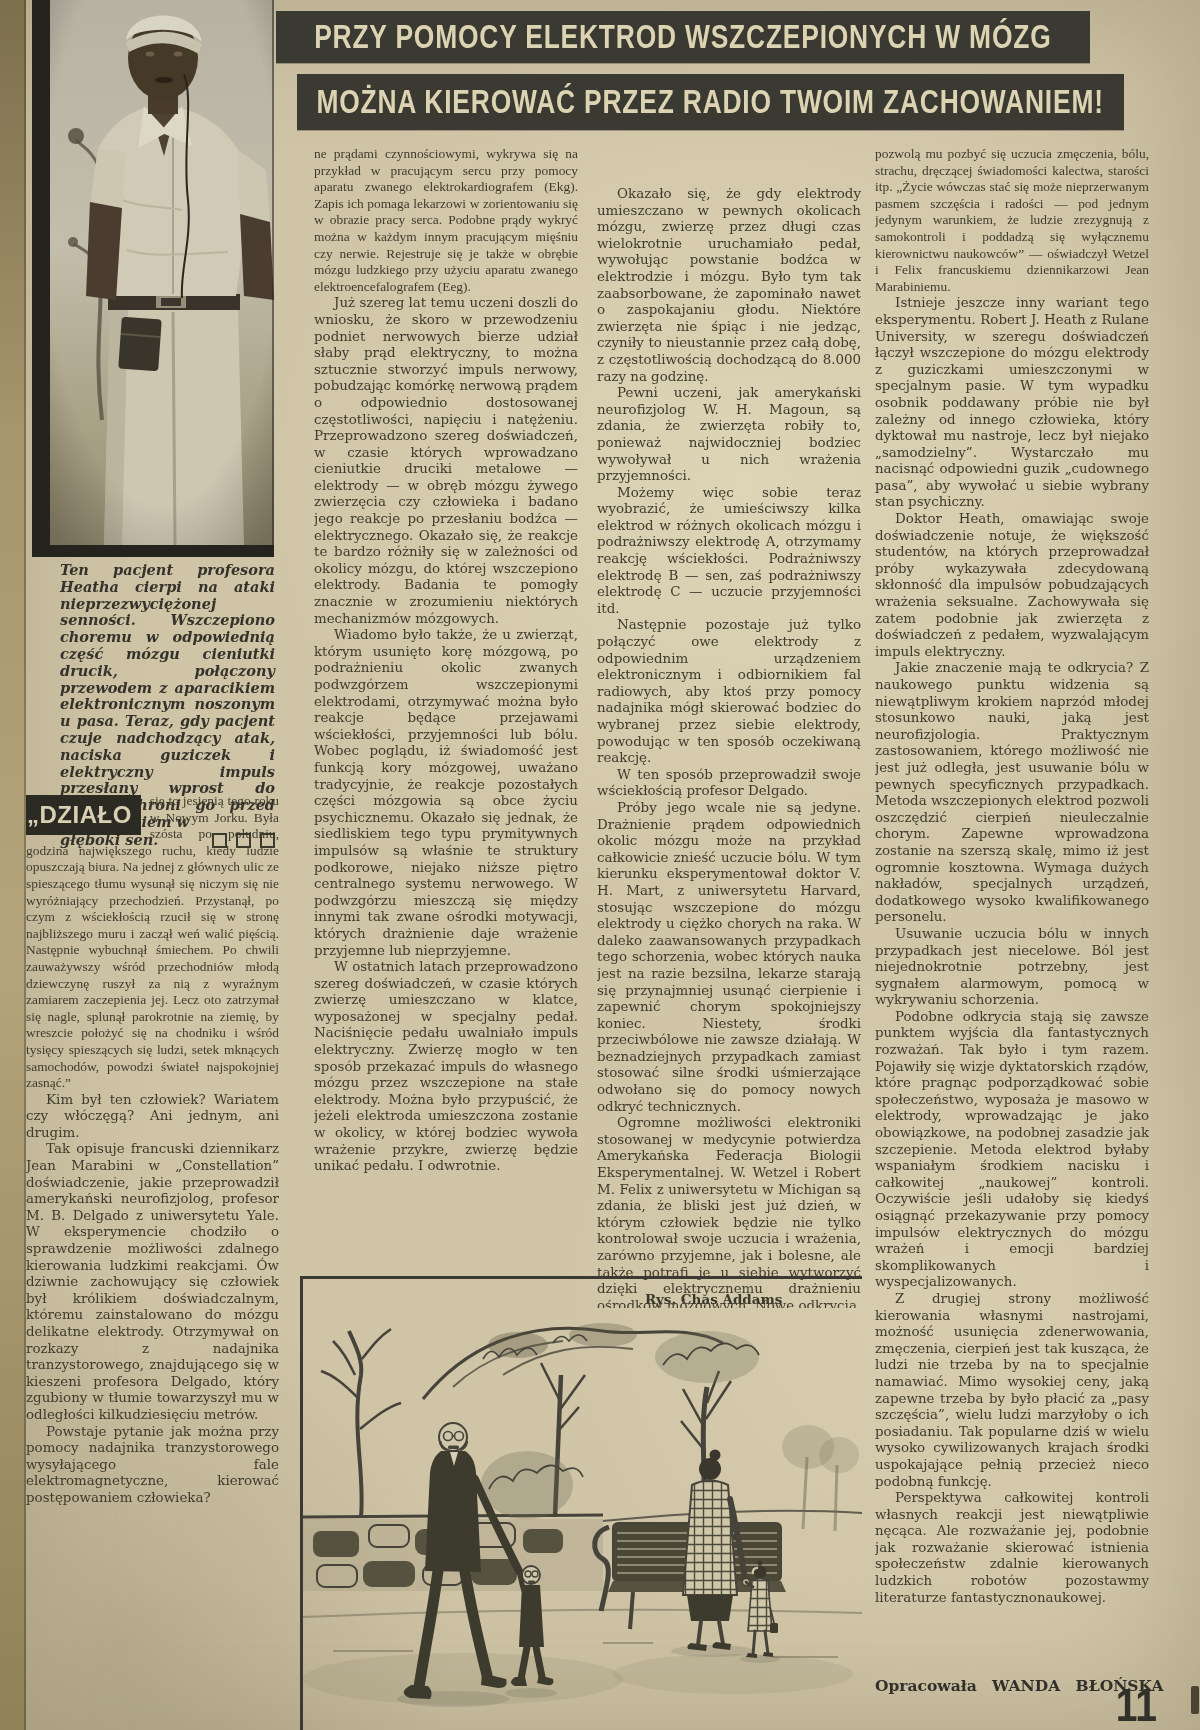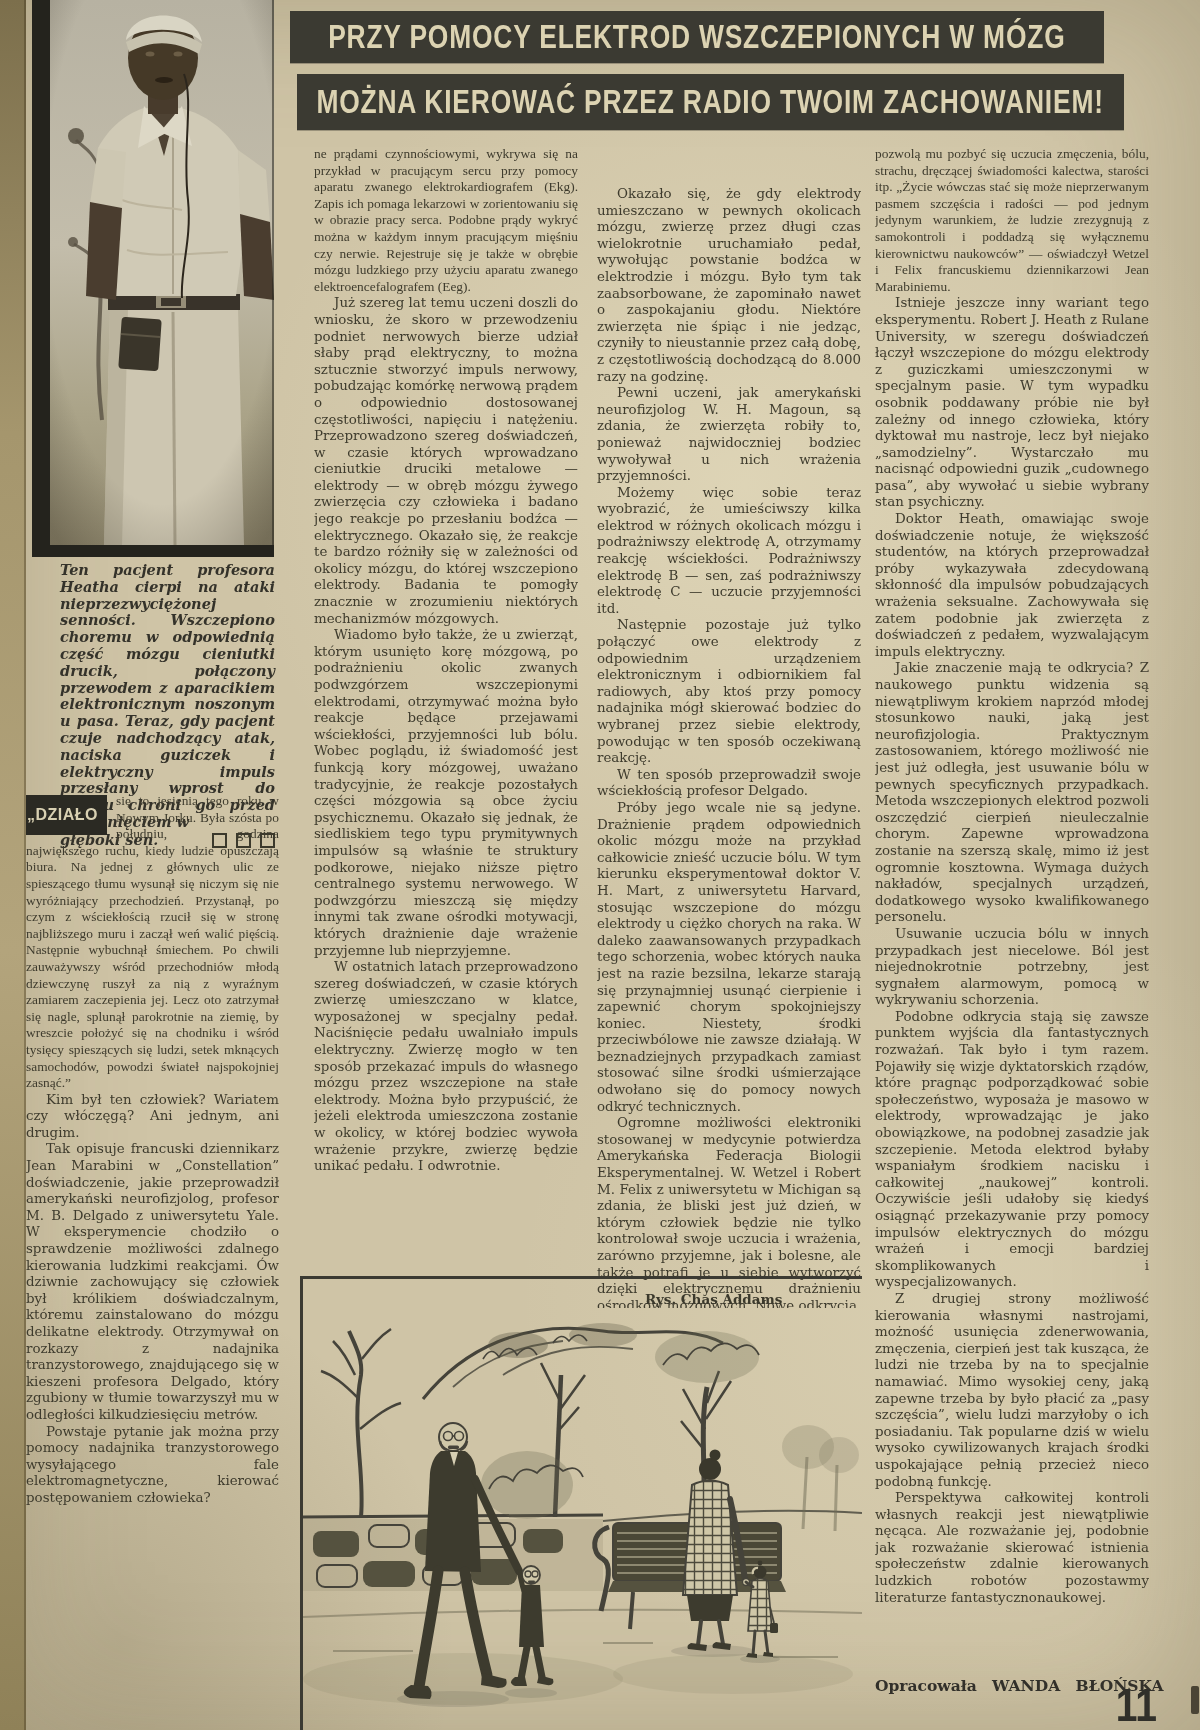--- a/index.html
+++ b/index.html
@@ -10,21 +10,21 @@
         background:
           radial-gradient(60% 40% at 62% 28%, rgba(236,228,198,.5), rgba(236,228,198,0) 70%),
           radial-gradient(50% 35% at 78% 75%, rgba(232,223,192,.35), rgba(232,223,192,0) 70%),
           radial-gradient(40% 30% at 10% 95%, rgba(70,60,30,.18), rgba(70,60,30,0) 70%);}
   .edge-left{position:absolute;left:0;top:0;width:24px;height:1730px;
         background:linear-gradient(180deg,#7c6f4c,#a5966d 25%,#b3a47c 55%,#8f8158 100%);
         border-right:2px solid rgba(60,50,25,.35);}
   
   .band{position:absolute;background:#3b3a32;display:flex;align-items:center;justify-content:center;
         box-shadow:0 1px 0 rgba(0,0,0,.25);}
-  .band1{left:290px;top:11px;width:814px;height:52px;}
+  .band1{left:276px;top:11px;width:814px;height:52px;}
   .band2{left:297px;top:74px;width:827px;height:56px;}
   .band-text{font-family:"Liberation Sans","DejaVu Sans",sans-serif;font-weight:700;font-size:33px;
         color:#dcd3b2;white-space:nowrap;display:inline-block;transform:scaleX(.8);letter-spacing:1px;}
   
   .photo{position:absolute;left:32px;top:0;width:242px;height:557px;}
   .photo svg{display:block;}
   
   .caption{position:absolute;left:60px;top:562px;width:215px;color:#34322a;
         font-style:italic;font-weight:700;font-size:14.5px;line-height:16.8px;text-align:justify;}
   .cap-last{display:flex;justify-content:space-between;align-items:center;margin-top:1px;gap:16px;}
@@ -32,21 +32,21 @@
   .sq{width:11px;height:11px;border:2px solid #3b392c;display:inline-block;margin-left:9px;}
   
   .col{position:absolute;color:#3e3b2d;font-size:13.4px;line-height:16.6px;overflow:hidden;}
   .col p{margin:0;text-indent:1.5em;text-align:justify;}
   .col p.noindent{text-indent:0;font-family:Liberation Serif, serif;}
   .colL{left:26px;top:793px;width:253px;height:928px;}
   .col2{left:314px;top:146px;width:264px;height:1122px;}
   .col3{left:597px;top:146px;width:264px;height:1122px;margin-top:40px;}
   .col4{left:875px;top:146px;width:274px;height:1524px;}
   .dzialo{float:left;background:#2b2a23;color:#d8d0b2;margin:2px 9px 3px -4px;
-        font-family:"Liberation Sans","DejaVu Sans",sans-serif;font-weight:700;font-size:16px;
+        font-family:"Liberation Sans","DejaVu Sans",sans-serif;font-weight:700;font-size:24px;
         line-height:40px;padding:0 9px 0 5px;letter-spacing:.5px;}
   .byline{position:absolute;left:875px;top:1676px;width:274px;color:#32302a;
         font-weight:700;font-size:15.5px;word-spacing:10px;white-space:nowrap;}
   .pagenum{position:absolute;left:1112px;top:1678px;color:#31302a;
         font-family:"Liberation Sans","DejaVu Sans",sans-serif;font-weight:700;font-size:46px;
         transform:scaleX(.85);}
   
   .hrule{position:absolute;left:300px;top:1276px;width:562px;height:3px;background:#3b3a32;}
   .vrule{position:absolute;left:300px;top:1276px;width:3px;height:454px;background:#3b3a32;}
   .cartoon{position:absolute;left:303px;top:1279px;width:559px;height:451px;}

